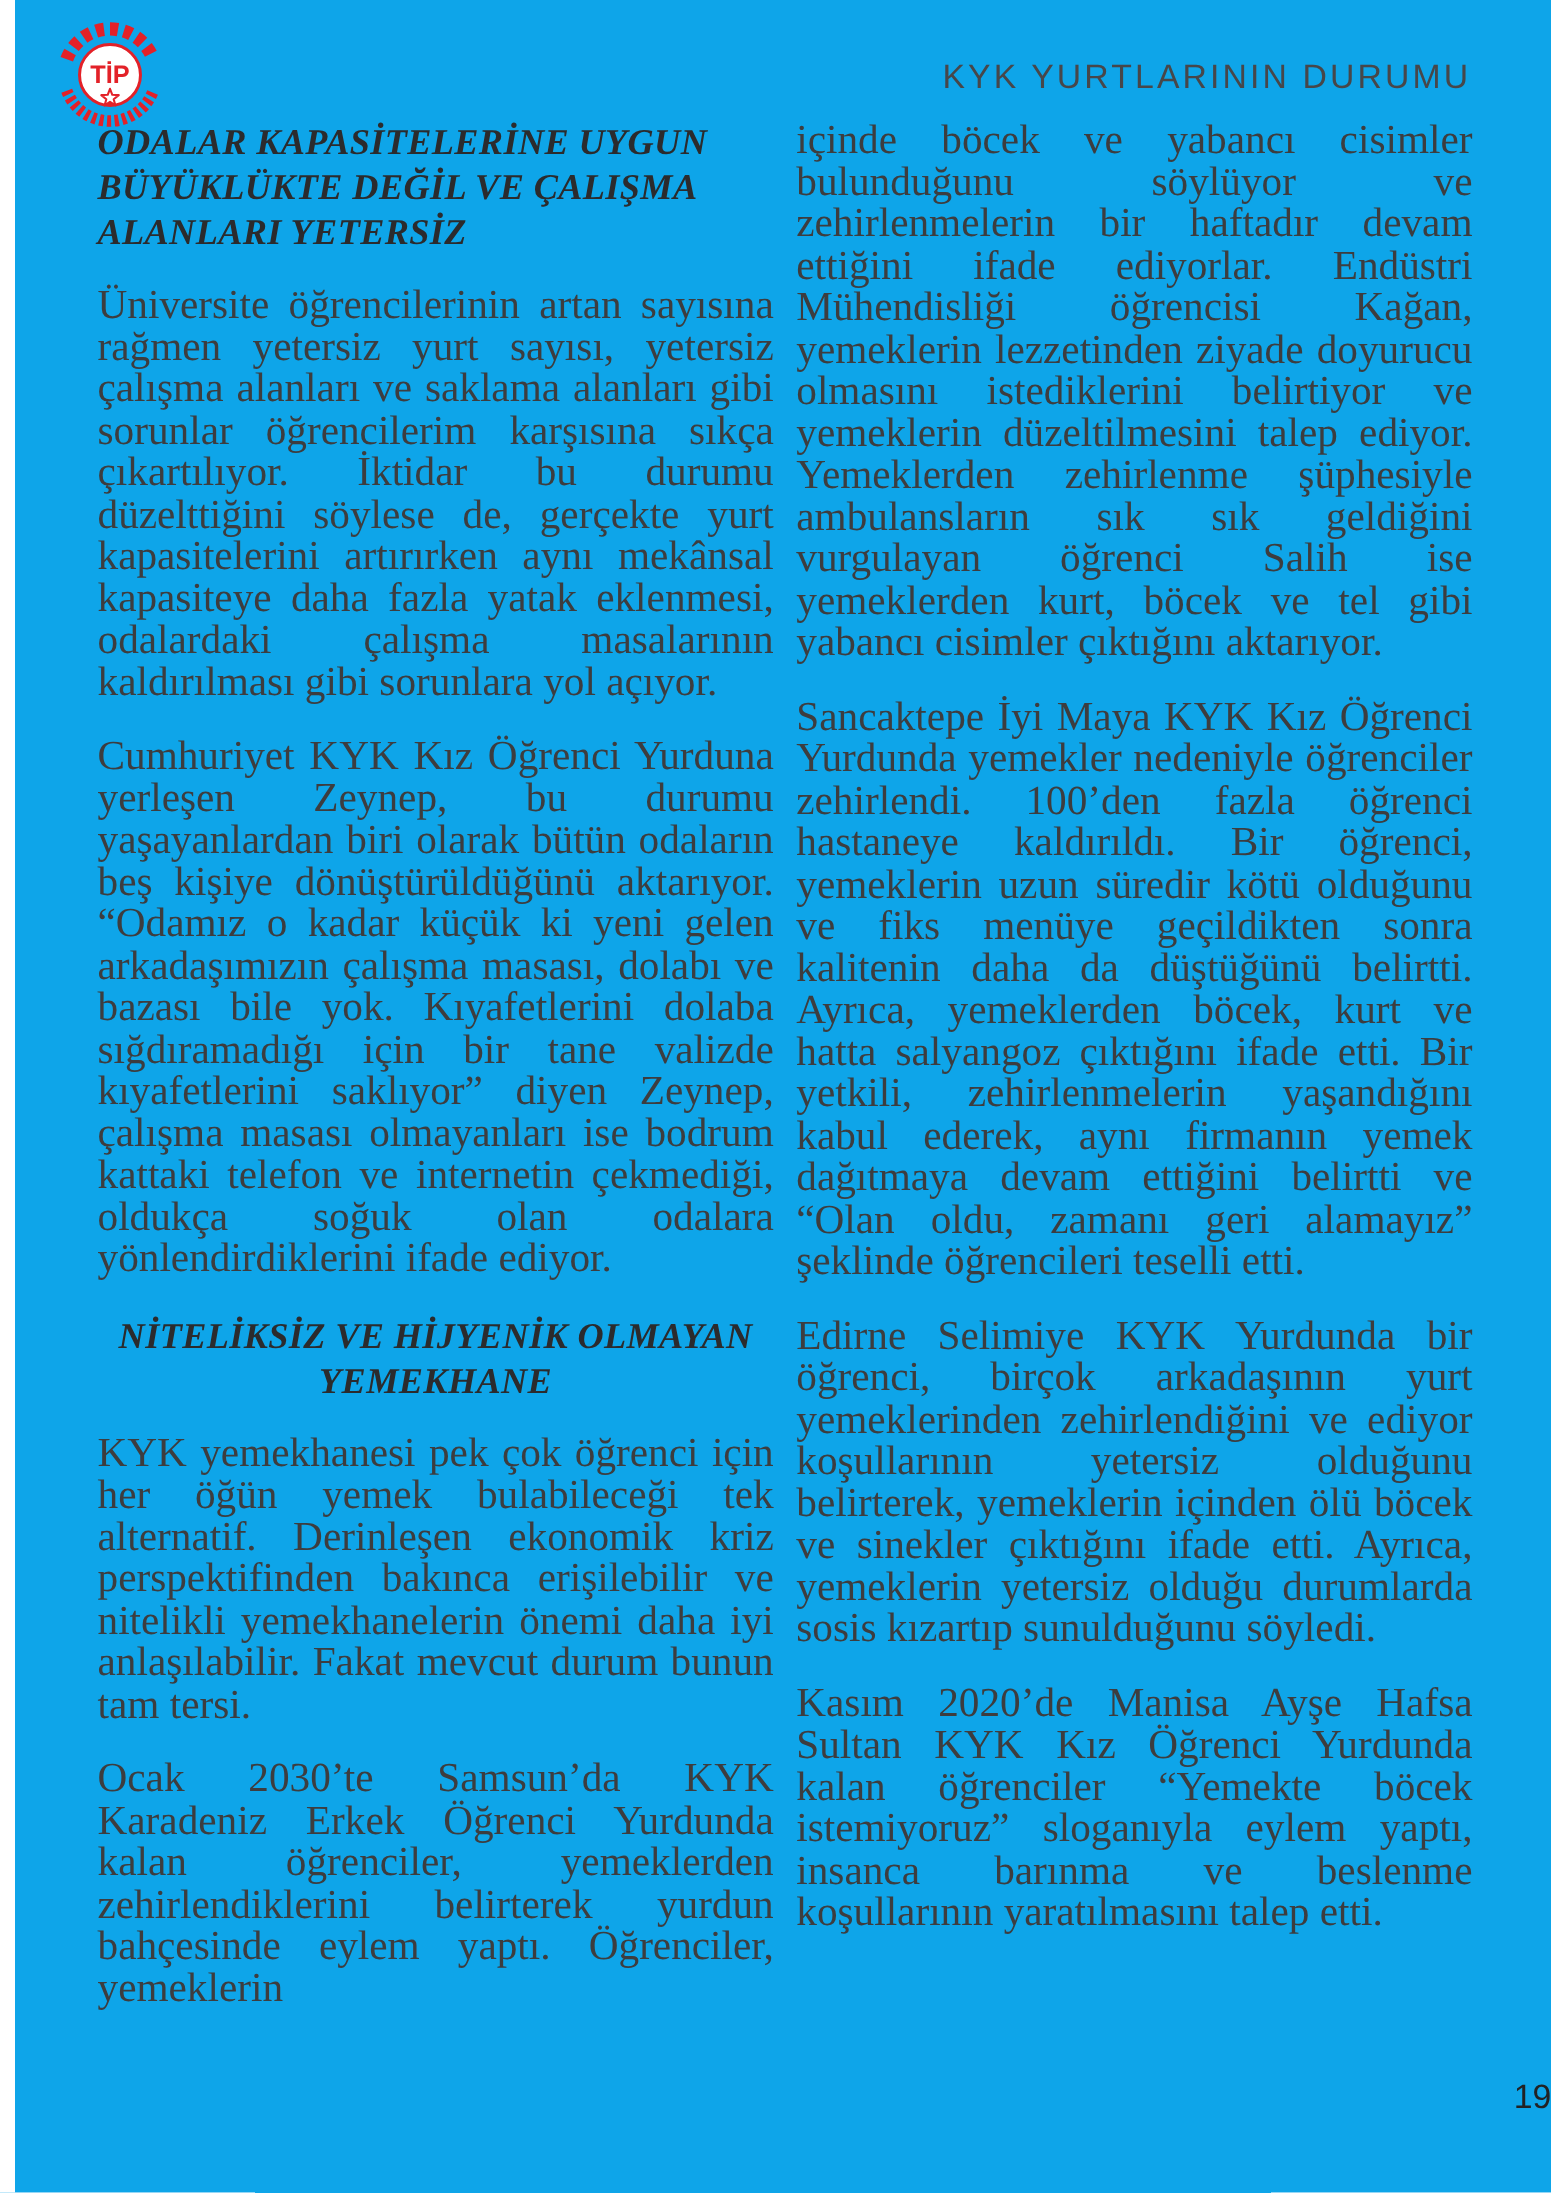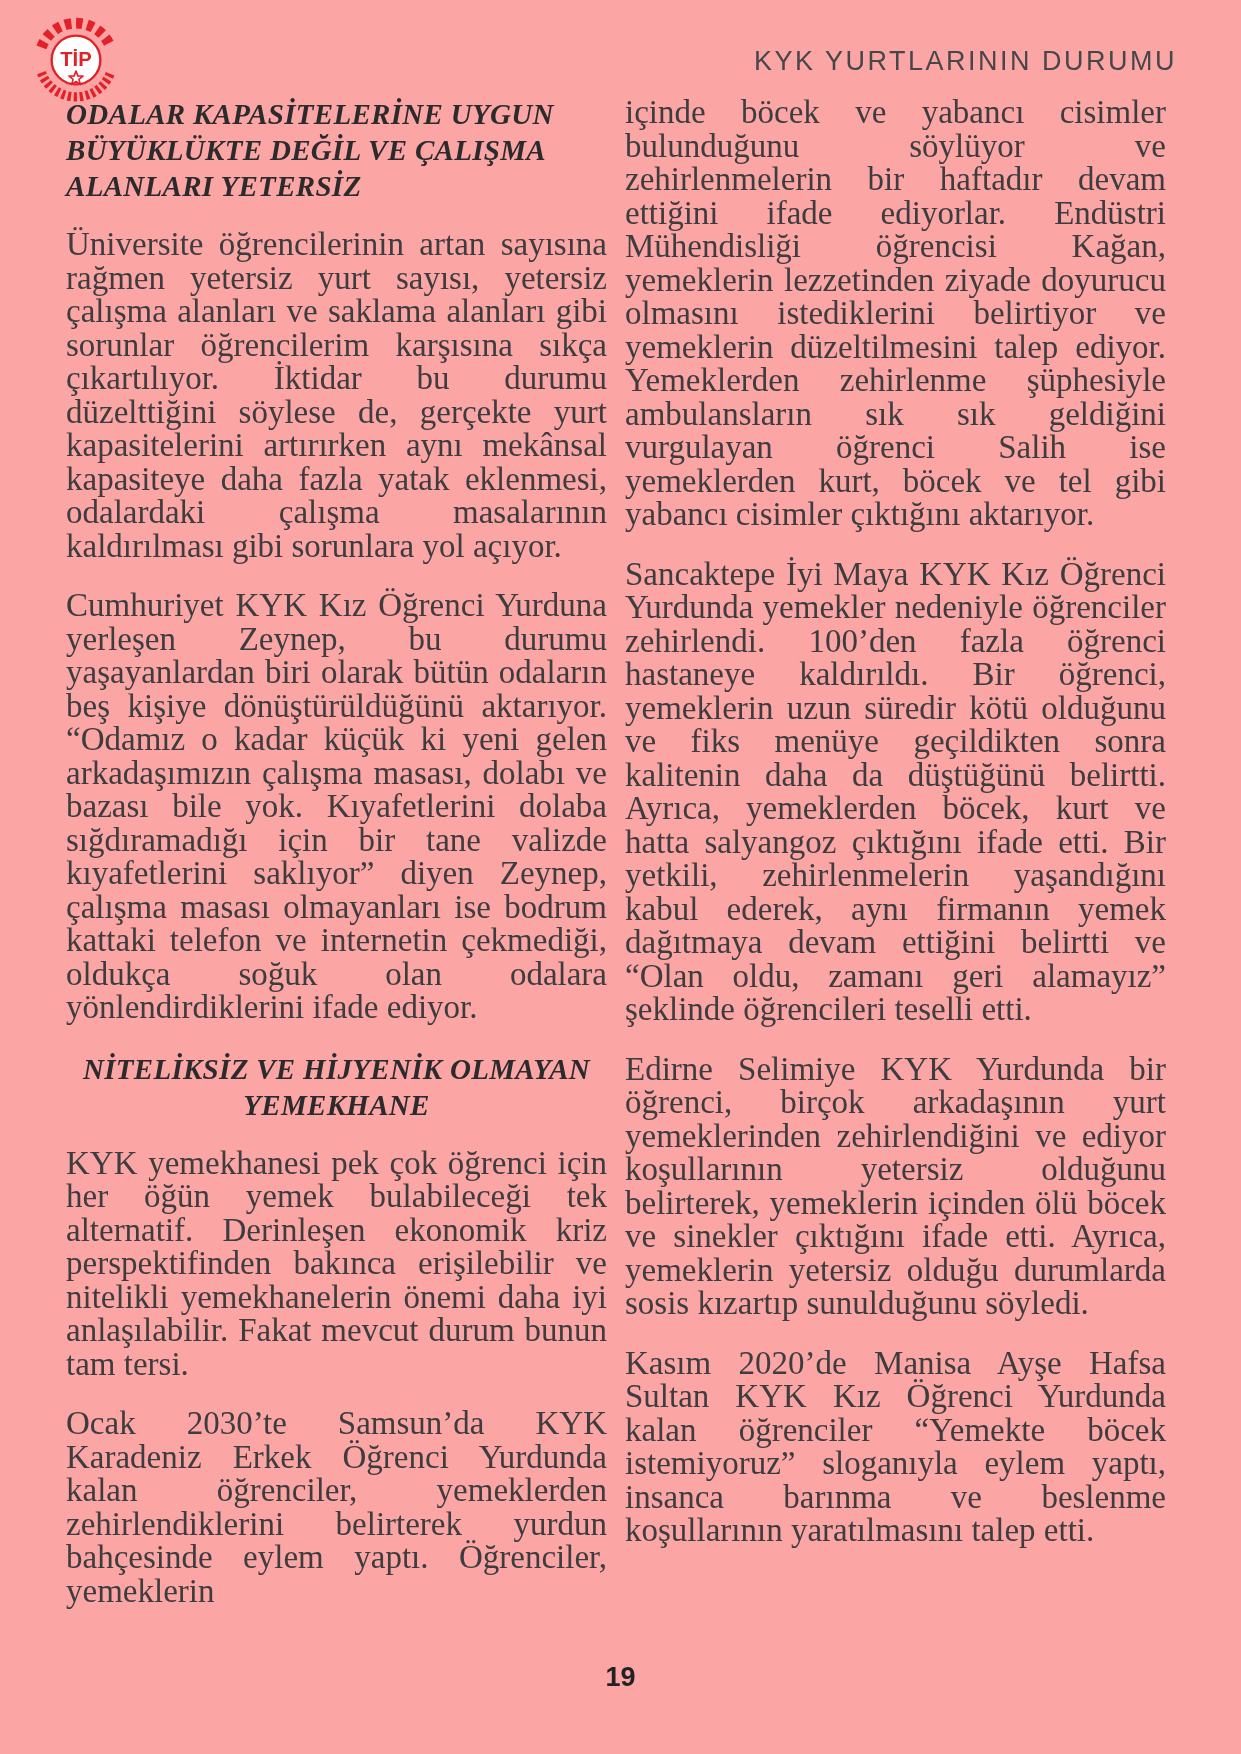--- a/index.html
+++ b/index.html
@@ -7,22 +7,23 @@
   body {
     font-family: "Liberation Sans", sans-serif;
     width: 1241px;
     height: 1754px;
     position: relative;
     color: #3d3d3f;
   }
   .page {
     position: absolute;
     inset: 0;
-    background: #fca5a5;
+    background: #0ea5e9;
     overflow: hidden;
+    margin-left: 12px;
   }
 
   
   .page-top {
     position: absolute;
     top: 0; left: 0; right: 0;
     height: 110px;
   }
   .logo {
     position: absolute;
@@ -73,23 +74,23 @@
     margin-bottom: 24px;
     letter-spacing: 0.3px;
   }
   .col h2.mid { margin-top: 6px; text-align: center; }
 
   
   .page-number {
     position: absolute;
     left: 0; right: 0;
     top: 1662px;
-    text-align: center;
+    text-align: right;
     font-size: 27px;
-    font-weight: 700;
+    font-weight: 400;
     color: #222224;
   }
 </style>
 </head>
 <body>
 
 <div class="page">
 
   <div class="page-top">
 

